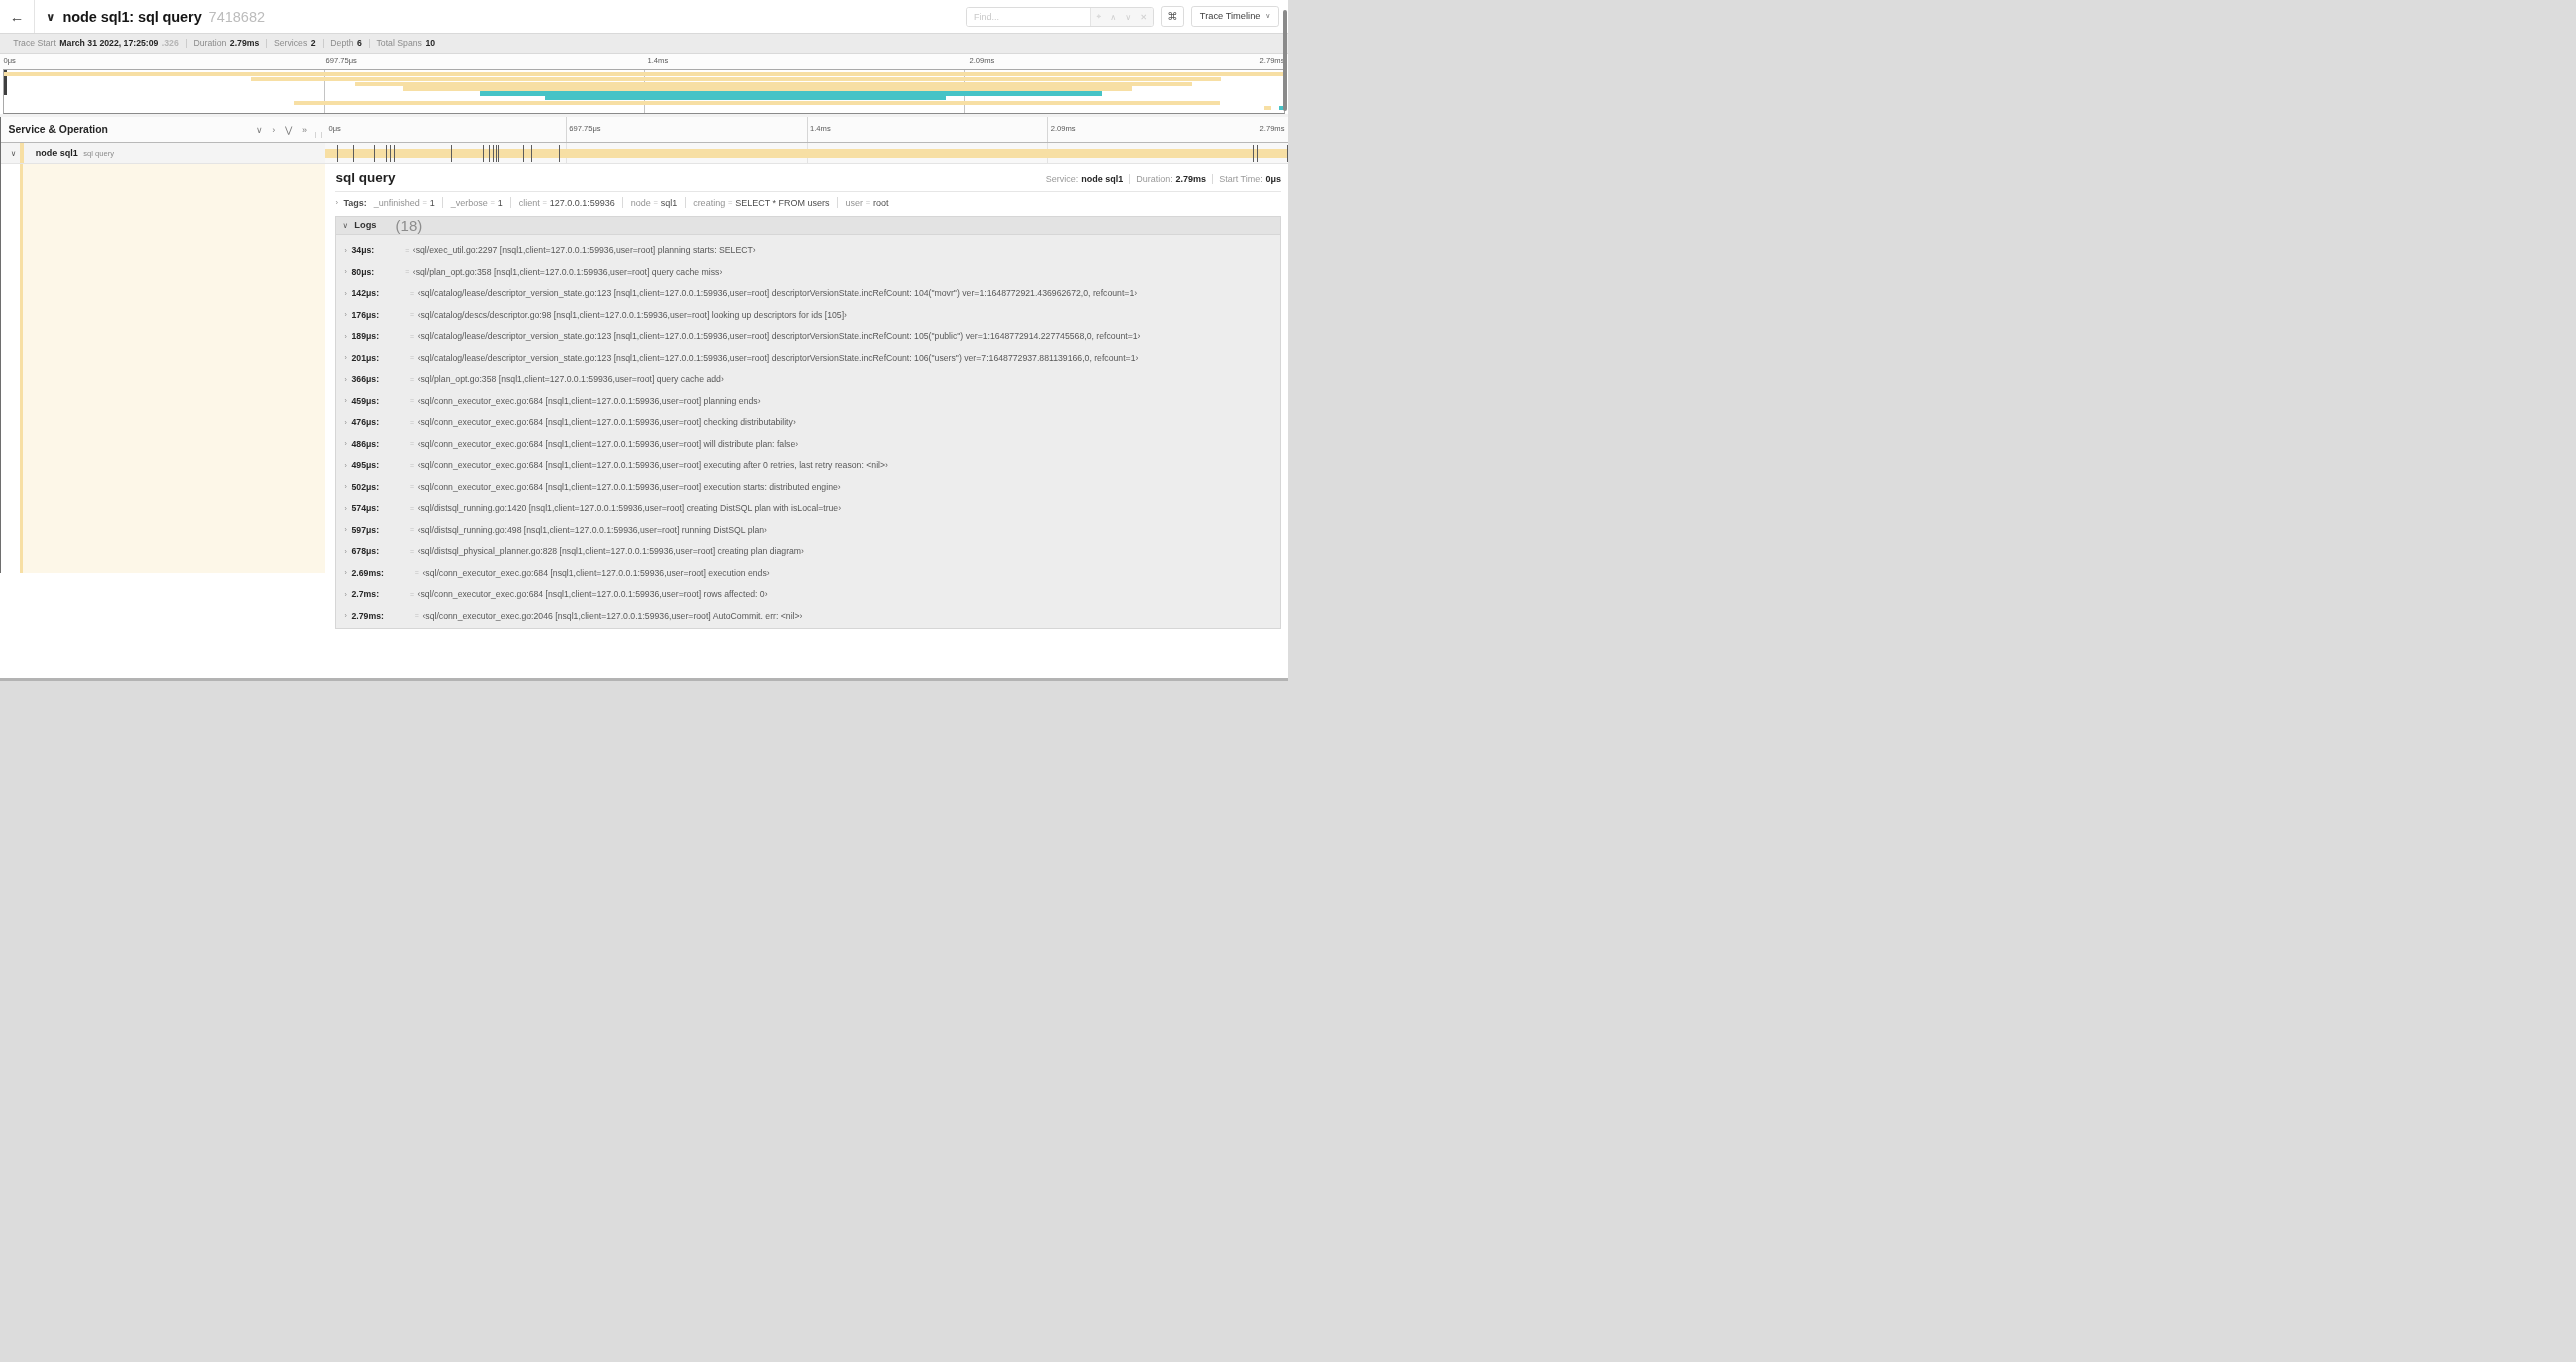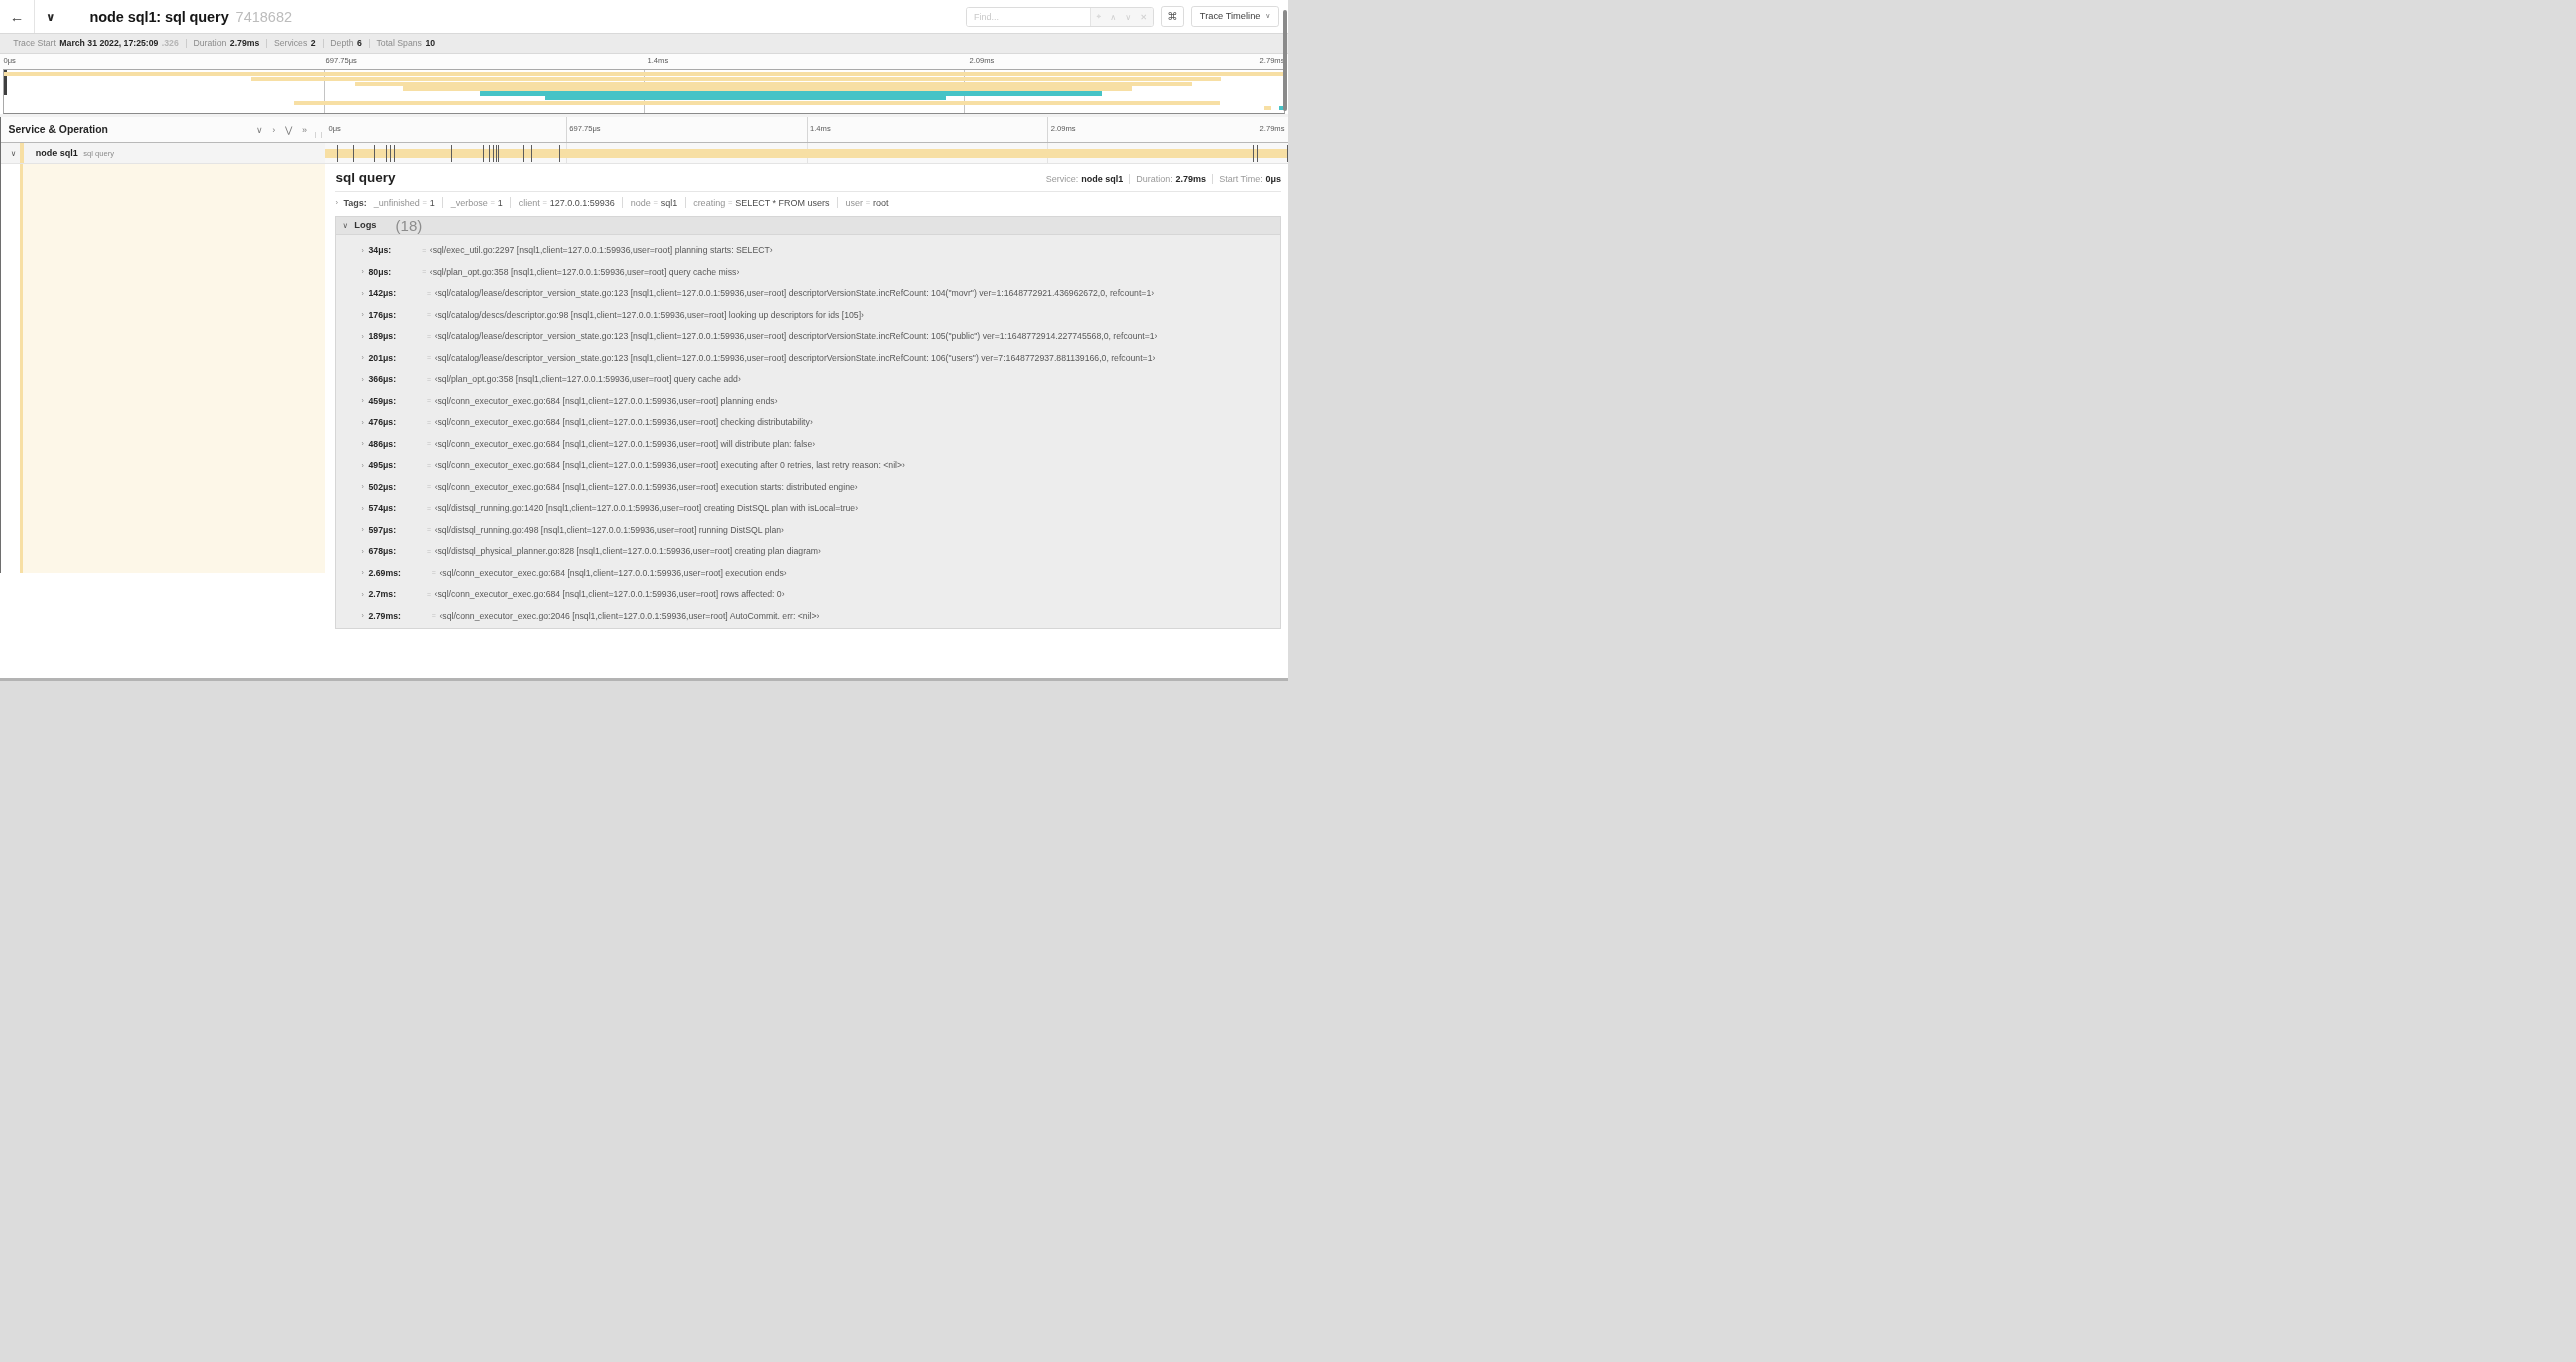--- a/index.html
+++ b/index.html
@@ -4,21 +4,21 @@
 <style>
   html,body{margin:0;padding:0;background:#dcdcdc;}
   .app{position:relative;width:1288px;height:681px;background:#fff;overflow:hidden;
        font-family:"Liberation Sans","DejaVu Sans",sans-serif;color:#262626;}
   
   .topbar{height:33px;display:flex;align-items:center;background:#fff;}
   .back-btn{width:34px;height:33px;display:flex;align-items:center;justify-content:center;
             border-right:0.7px solid #e4e4e4;font-size:14.5px;color:#444;cursor:pointer;}
   .title-wrap{display:flex;align-items:center;margin-left:11px;gap:7px;}
   .title-chevron{font-size:11.8px;font-weight:700;color:#262626;}
-  .page-title{font-size:14.5px;font-weight:700;color:#151515;letter-spacing:-0.1px;margin-left:27px;}
+  .page-title{font-size:14.5px;font-weight:700;color:#151515;letter-spacing:-0.1px;}
   .trace-id{font-size:14.5px;font-weight:500;color:#bcbcbc;}
   .topbar-spacer{flex:1;}
   .find-group{display:flex;align-items:stretch;height:18px;border:0.7px solid #dcdcdc;border-radius:2.8px;overflow:hidden;margin-right:7px;}
   .find-input{width:109px;border:none;outline:none;padding:0 7px;font-size:9px;color:#444;
               font-family:"Liberation Sans",sans-serif;}
   .find-input::placeholder{color:#c8c8c8;}
   .find-icons{display:flex;align-items:center;background:#f6f6f6;border-left:0.7px solid #e4e4e4;padding:0 5.5px;gap:9px;}
   .find-icons span{color:#cfcfcf;font-size:8.3px;cursor:pointer;}
   .kbd-btn{height:19.4px;width:21.5px;border:0.7px solid #dcdcdc;border-radius:2.8px;background:#fff;
            display:flex;align-items:center;justify-content:center;font-size:10.4px;color:#555;margin-right:7px;cursor:pointer;}
@@ -87,21 +87,21 @@
   .tag-val{color:#4d4d4d;}
   .tag-sep{width:0.7px;height:11px;background:#dadada;margin:0 7.6px;}
   
   .logs-panel{margin-top:7.6px;border:0.7px solid #d6d6d6;background:#ededed;}
   .logs-header{height:17.3px;display:flex;align-items:center;background:#e3e3e3;
                border-bottom:0.7px solid #d6d6d6;padding-left:6.2px;cursor:pointer;}
   .logs-chevron{font-size:7.6px;color:#595959;margin-right:6.2px;}
   .logs-title{font-size:9.3px;font-weight:700;color:#333;}
   .logs-count{font-size:15px;color:#8c8c8c;margin-left:19px;}
   .log-rows{padding:4.2px 0 1.4px 0;}
-  .log-row{height:21.5px;display:flex;align-items:center;padding-left:25px;cursor:pointer;white-space:nowrap;overflow:hidden;}
+  .log-row{height:21.5px;display:flex;align-items:center;padding-left:8px;cursor:pointer;white-space:nowrap;overflow:hidden;}
   .log-chevron{color:#8c8c8c;font-size:7px;margin-right:4.8px;}
   .log-time{font-size:8.7px;font-weight:700;color:#262626;margin-right:6.2px;}
   .log-field{font-size:8.7px;color:#a3a3a3;margin-top:40px;}
   .log-eq{font-size:7px;color:#c0c0c0;margin:0 3.5px;}
   .log-value{font-size:8.7px;color:#595959;}
   .logs-footer{padding:3.5px 0 4.8px 7px;font-size:7.3px;color:#9d9d9d;}
   
   .spanid-strip{margin-top:0;background:#f2f2f2;border-top:0.7px solid #e0e0e0;flex:1;
                 display:flex;align-items:flex-start;justify-content:flex-end;padding:3.5px 8.3px 0 0;}
   .spanid-label{font-size:8.7px;color:#b5b5b5;}

